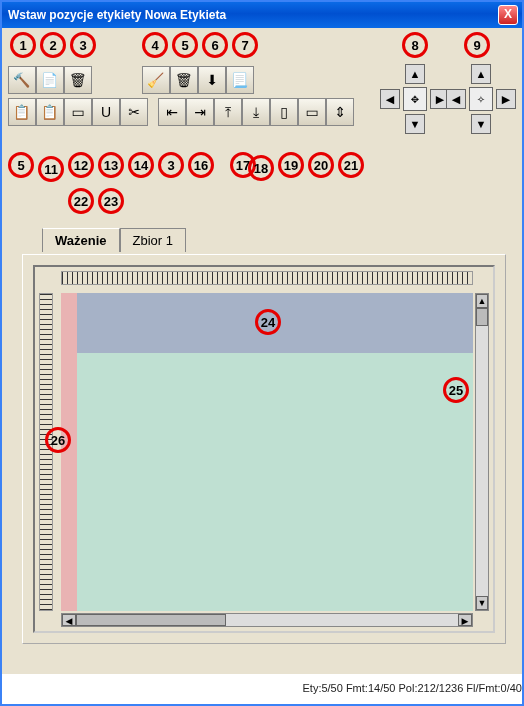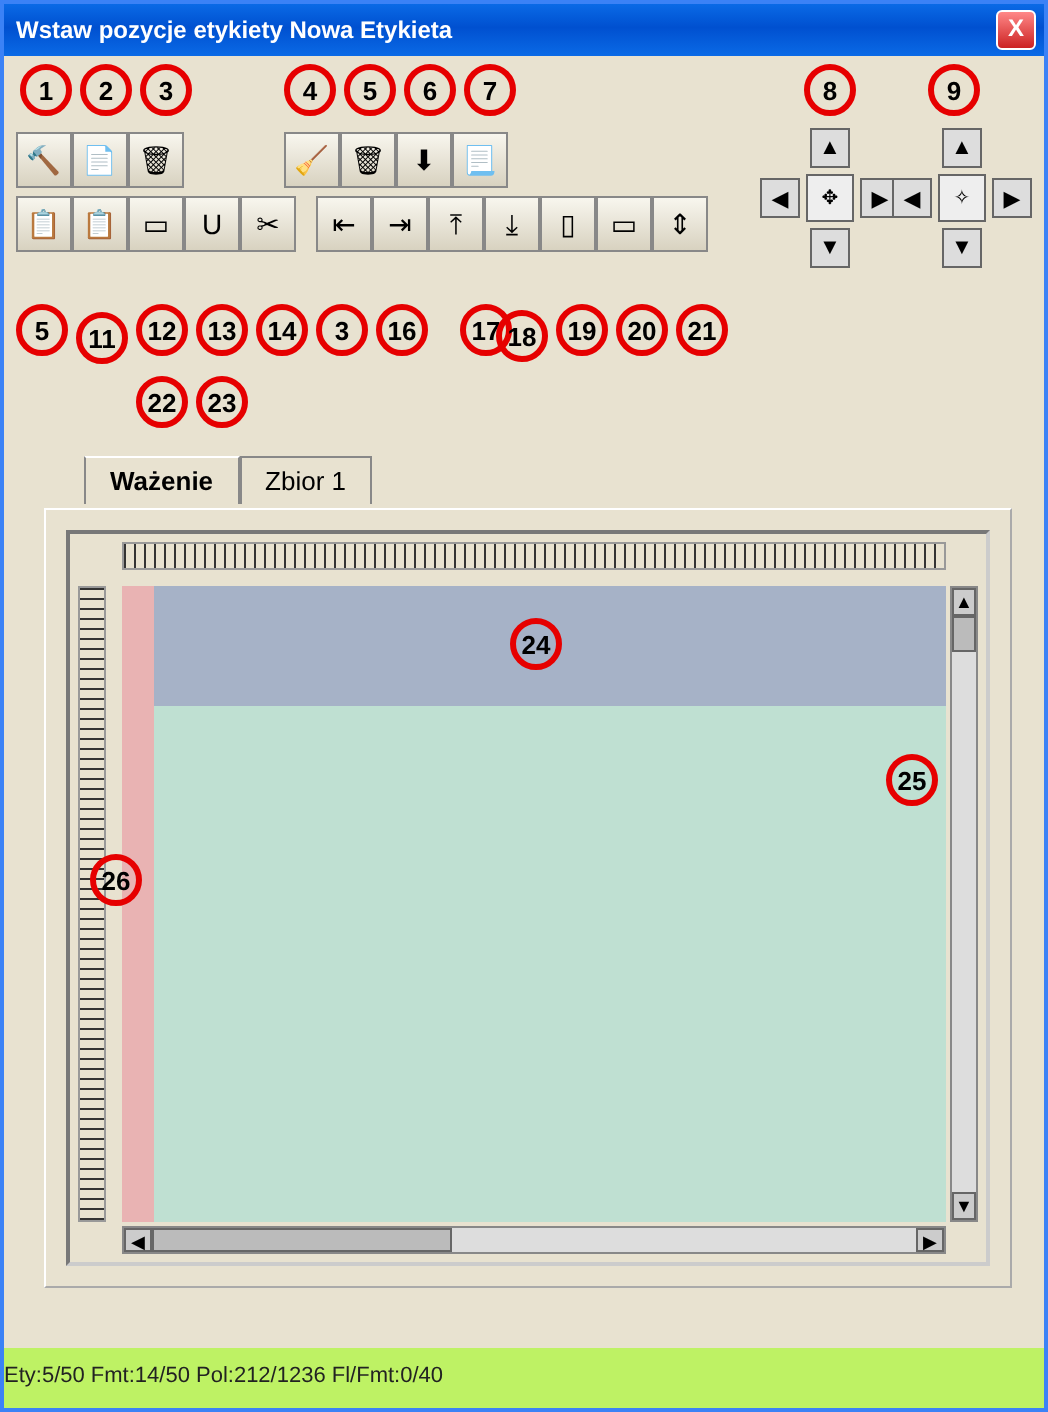--- a/index.html
+++ b/index.html
@@ -169,25 +169,25 @@
     position:absolute; left:26px; bottom:4px; right:20px; height:14px;
     background:#ddd; border:1px solid #888;
   }
   .scroll-h .thumb{position:absolute;left:14px;top:0;bottom:0;width:150px;background:#bbb;border:1px solid #666;}
   .scroll-h .btn{position:absolute;top:0;bottom:0;width:14px;background:#ccc;border:1px solid #666;text-align:center;font-size:9px;line-height:12px;}
   
   .statusbar {
     position:absolute;
     left:0; right:0; bottom:0;
     height:30px;
-    text-align:left;
+    text-align:right;
     font-size:11px;
     color:#222;
     padding-top:8px;
-    background:#bef264;
+    background:#ffffff;
   }
 </style>
 </head>
 <body>
 
 <div class="window">
 
   <div class="titlebar">
     <div class="title">Wstaw pozycje etykiety Nowa Etykieta</div>
     <div class="close-btn">X</div>

